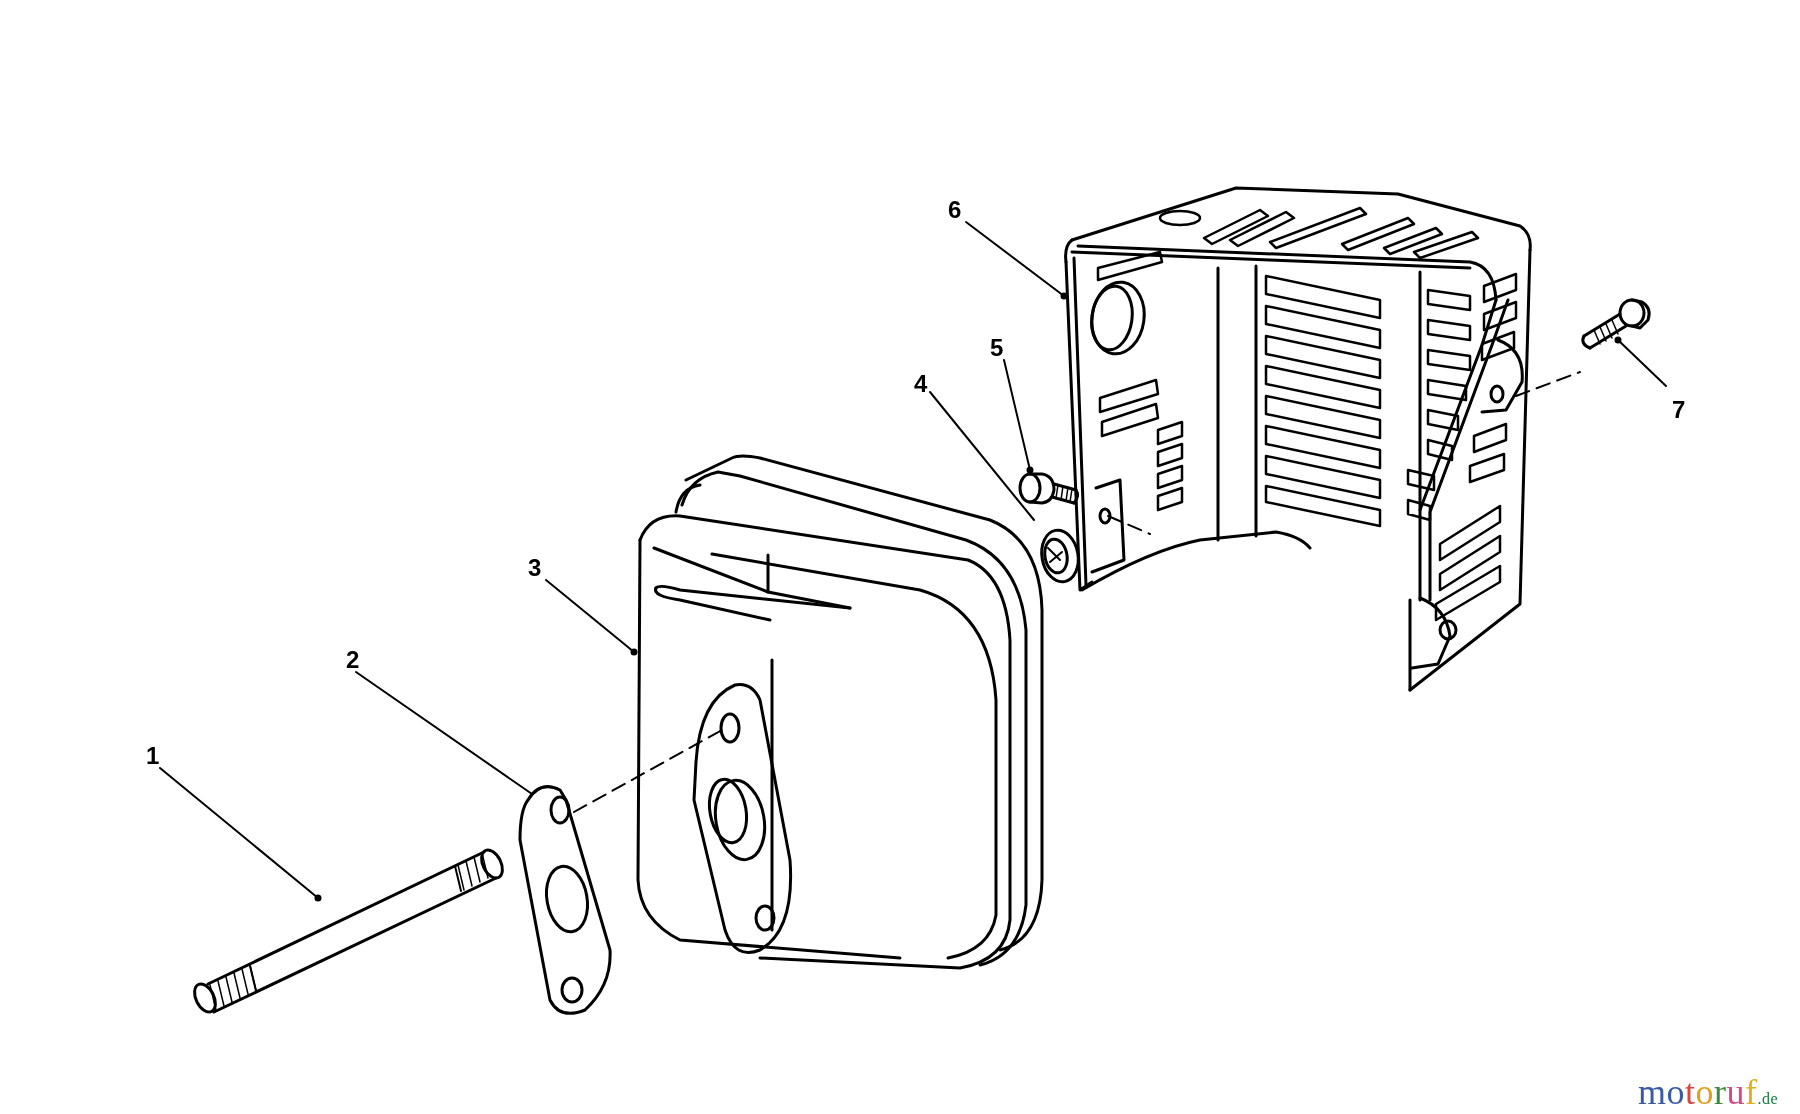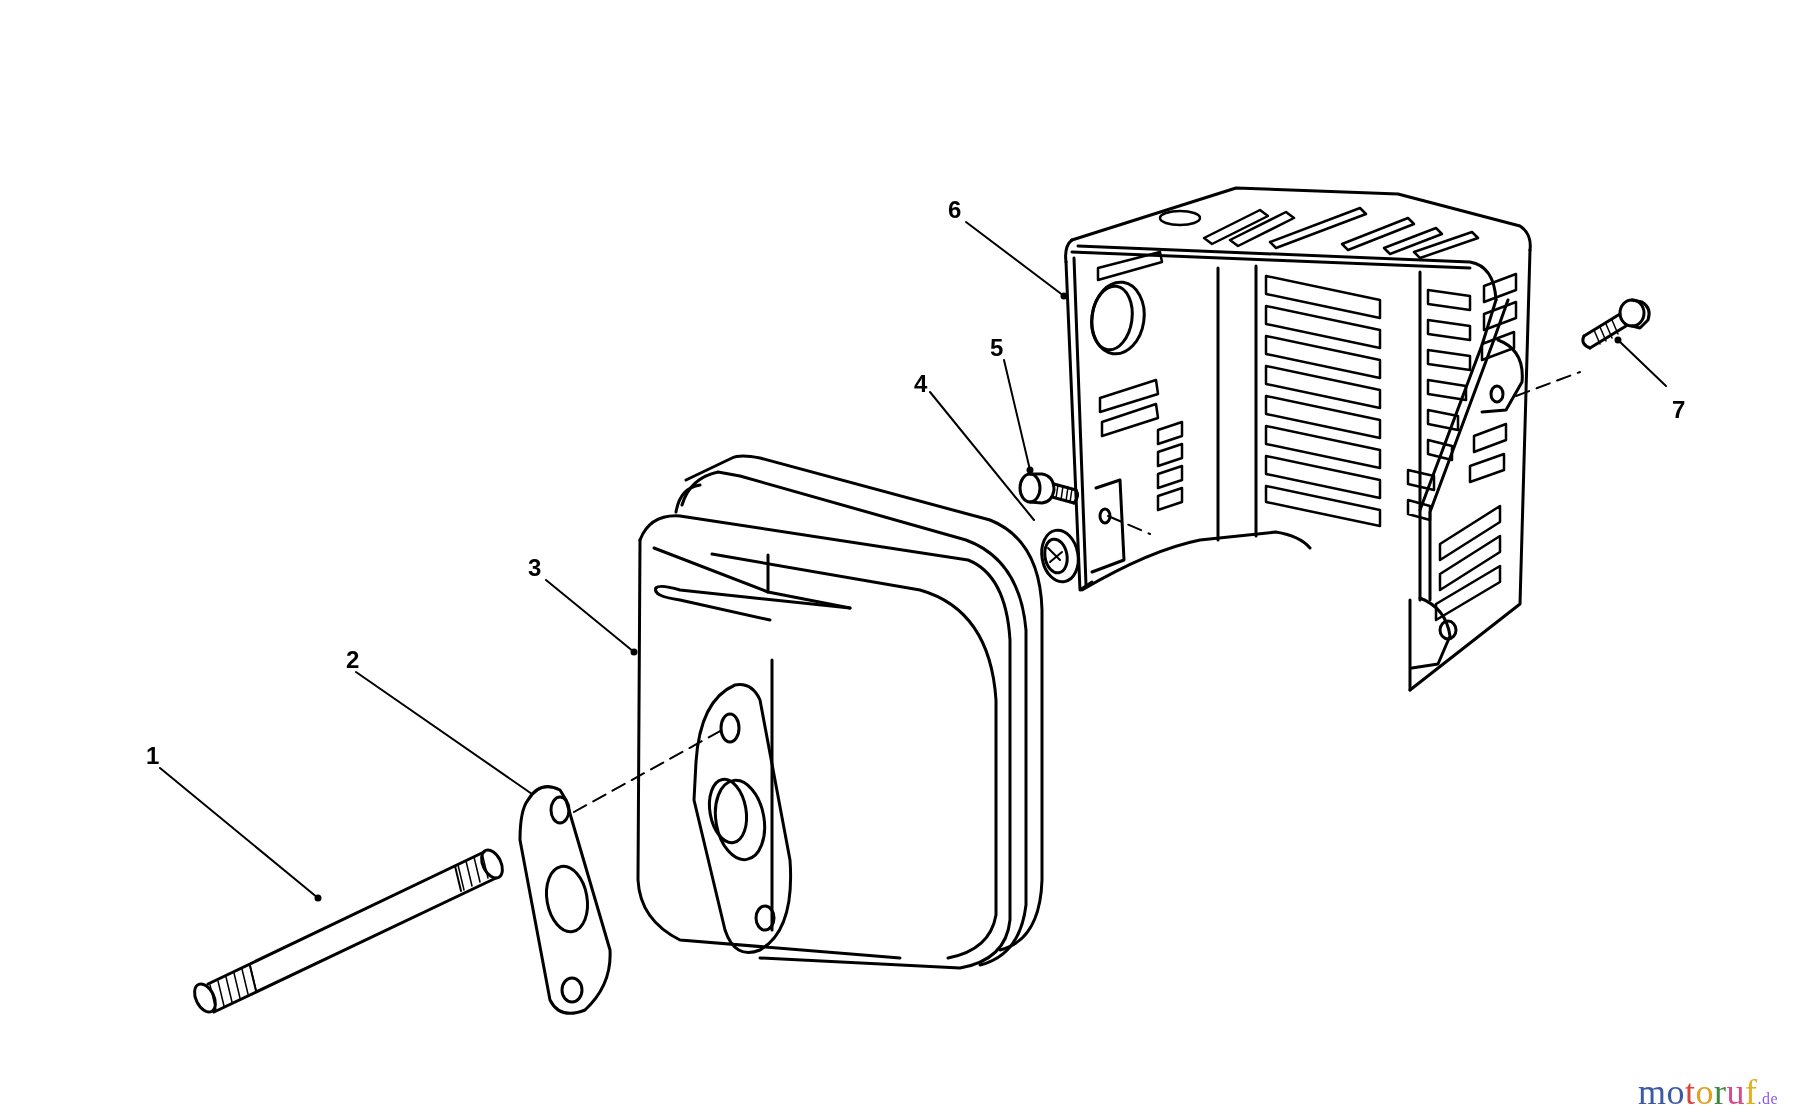--- a/index.html
+++ b/index.html
@@ -1,20 +1,20 @@
 <!DOCTYPE html>
 <html><head>
 <meta charset="utf-8">
 <style>
   html,body{margin:0;padding:0;background:#fff;}
   body{width:1800px;height:1114px;position:relative;overflow:hidden;font-family:"Liberation Sans",sans-serif;}
   #diagram{position:absolute;left:0;top:0;width:1800px;height:1114px;}
   .callout{position:absolute;font-family:"Liberation Sans",sans-serif;font-weight:bold;font-size:24px;color:#000;line-height:1;}
   .watermark{position:absolute;left:1638px;top:1074px;font-family:"Liberation Serif",serif;font-size:36px;line-height:1;letter-spacing:0.5px;}
-  .watermark .suffix{font-size:16px;color:#8b5cf6;}
+  .watermark .suffix{font-size:16px;color:#15803d;}
 </style>
 </head>
 <body>
 
 <svg id="diagram" viewBox="0 0 1800 1114" xmlns="http://www.w3.org/2000/svg" fill="none" stroke="#000" stroke-linecap="round" stroke-linejoin="round">
 
   <g stroke-width="3">
     <path d="M208 984 L484 852"></path>
     <path d="M214 1012 L496 878"></path>
     <ellipse cx="205" cy="998" rx="9" ry="15" transform="rotate(-26 205 998)"></ellipse>

